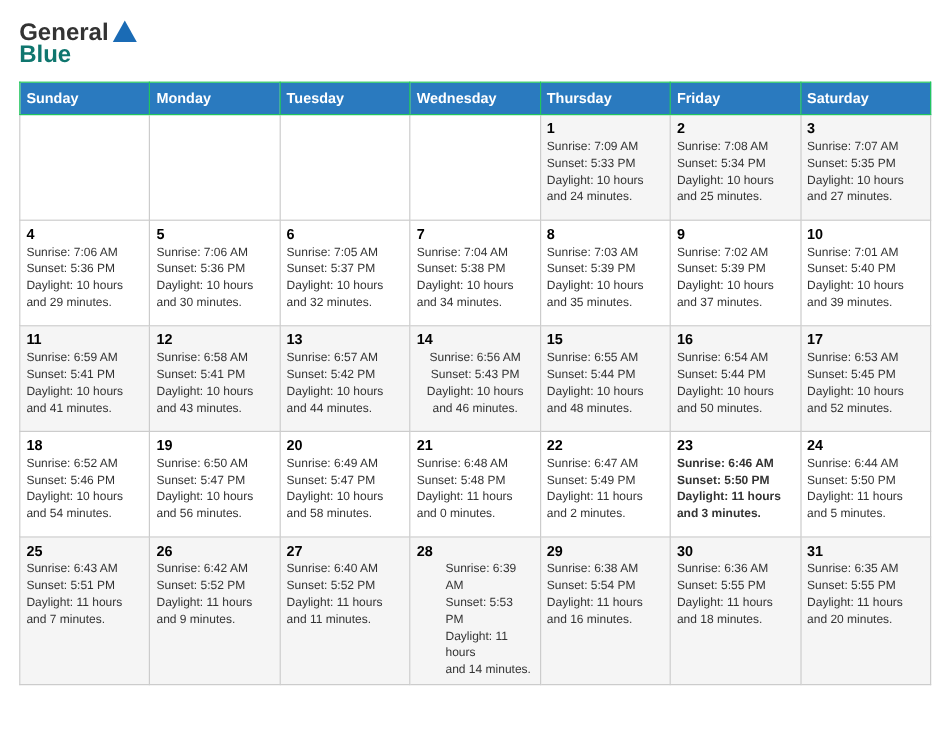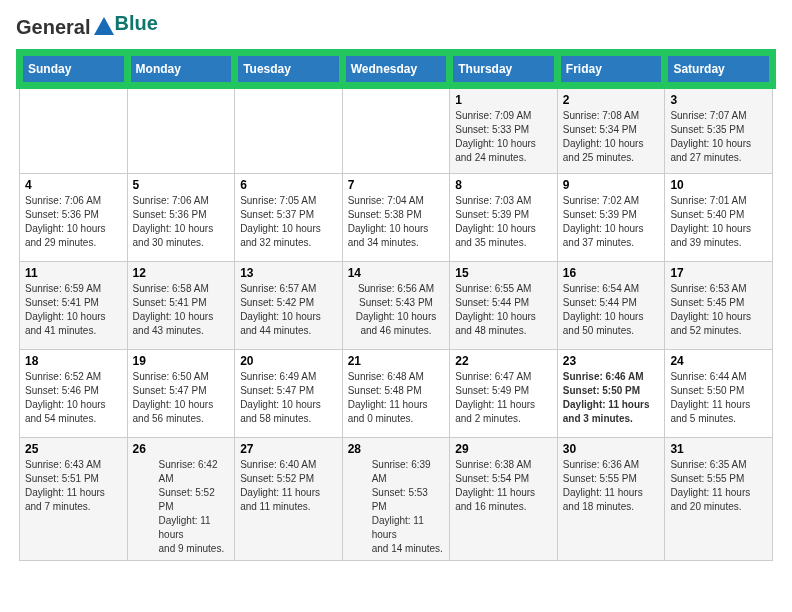--- a/index.html
+++ b/index.html
@@ -11,21 +11,21 @@
       padding: 16px;
     }
     .header {
       display: flex;
       align-items: flex-start;
       justify-content: space-between;
       margin-bottom: 10px;
     }
     .logo {
       display: flex;
-      flex-direction: row;
+      flex-direction: column;
       align-items: flex-start;
       justify-content: center;
     }
     .logo-icon {
       display: flex;
       align-items: center;
     }
     .logo-triangle {
       width: 0;
       height: 0;
@@ -53,21 +53,21 @@
       border-collapse: collapse;
       font-size: 11px;
     }
     thead tr th {
       background-color: #2a7abf;
       color: #fff;
       text-align: left;
       padding: 6px 5px;
       font-size: 12px;
       font-weight: bold;
-      border: 7px solid #22c55e;
+      border: 1px solid #22c55e;
     }
     tbody tr td {
       border: 1px solid #ccc;
       vertical-align: top;
       padding: 4px 5px;
       width: 14.28%;
       min-height: 80px;
       height: 88px;
       background: #fff;
     }
@@ -302,21 +302,21 @@
       <tr>
         <td>
           <span class="day-num">25</span>
           <div class="day-detail" style="white-space: pre-line;">Sunrise: 6:43 AM
 Sunset: 5:51 PM
 Daylight: 11 hours
 and 7 minutes.</div>
         </td>
         <td>
           <span class="day-num">26</span>
-          <div class="day-detail" style="white-space: pre-line; margin-left: 26px;">Sunrise: 6:42 AM
+          <div class="day-detail" style="white-space: pre-line;">Sunrise: 6:42 AM
 Sunset: 5:52 PM
 Daylight: 11 hours
 and 9 minutes.</div>
         </td>
         <td>
           <span class="day-num">27</span>
           <div class="day-detail" style="white-space: pre-line;">Sunrise: 6:40 AM
 Sunset: 5:52 PM
 Daylight: 11 hours
 and 11 minutes.</div>

